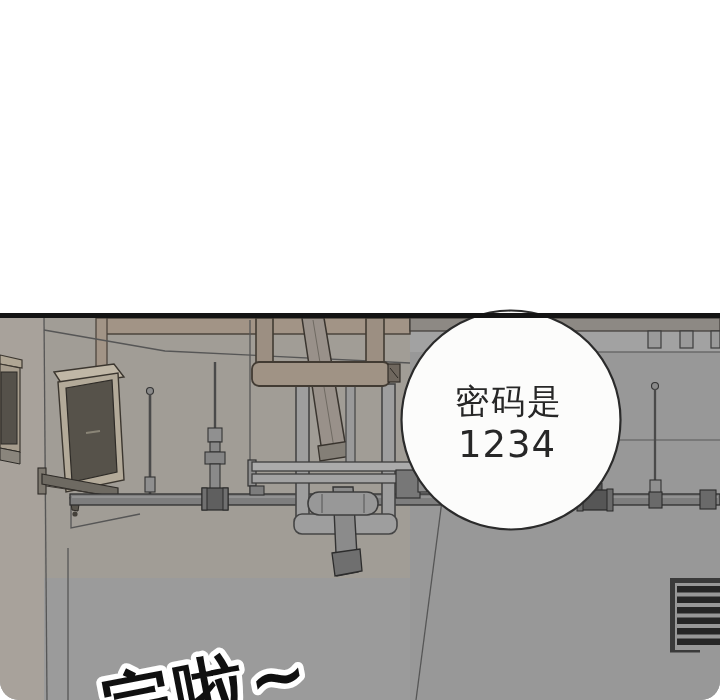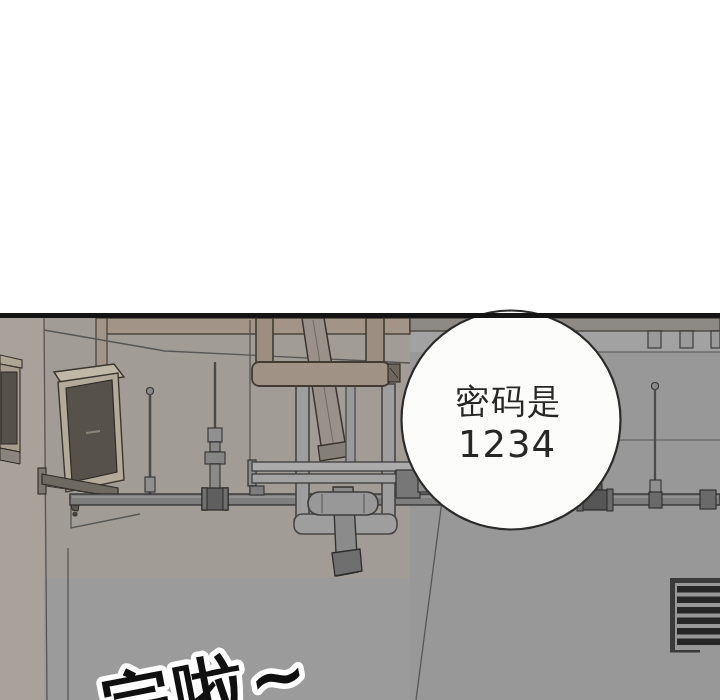--- a/index.html
+++ b/index.html
@@ -2,20 +2,21 @@
 <html><head>
 <meta charset="utf-8">
 <style>
   html,body{margin:0;padding:0;}
   .page{
     position:relative;
     width:720px;height:700px;
     background:#ffffff;
     overflow:hidden;
     font-family:"DejaVu Sans", sans-serif;
+    border-radius:19px;
   }
   svg{display:block;}
   text{font-family:"DejaVu Sans", sans-serif;}
 </style>
 </head>
 <body>
 
 <div class="page">
 <svg width="720" height="700" viewBox="0 0 720 700">
 

